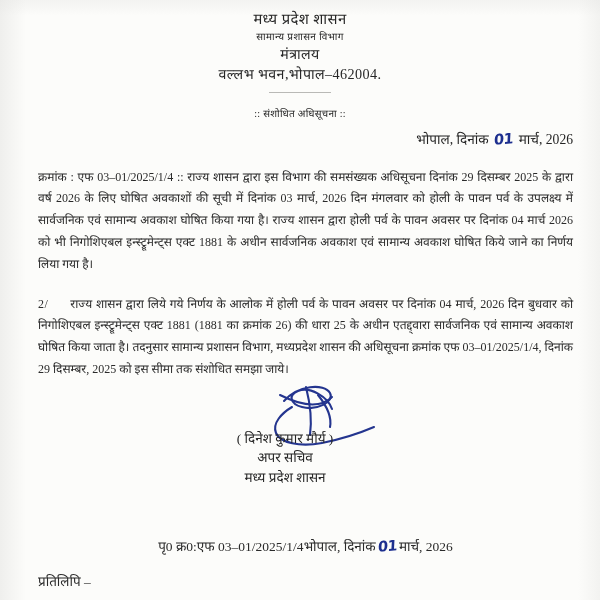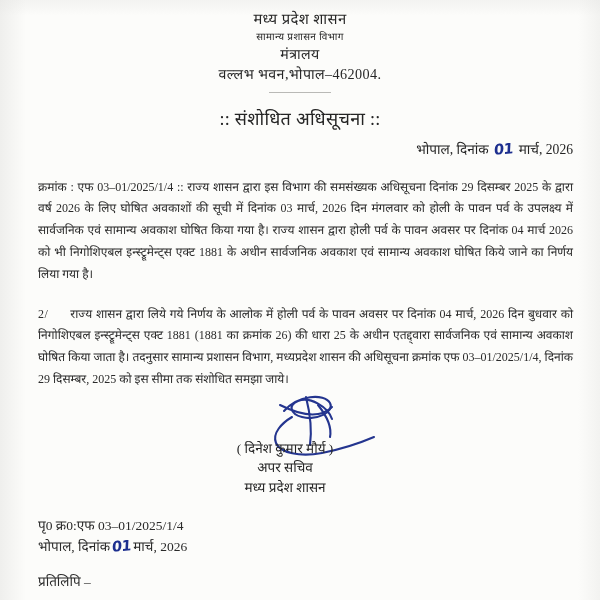--- a/index.html
+++ b/index.html
@@ -51,21 +51,21 @@
 
   .rule {
     width: 62px;
     height: 1px;
     margin: 7px auto 0 auto;
     background: #b9b9b6;
   }
 
   .subject {
     text-align: center;
-    font-size: 18px;
+    font-size: 10px;
     margin-top: 13px;
     letter-spacing: .3px;
     color: #242424;
   }
 
   .dateline {
     text-align: right;
     font-size: 13.6px;
     margin-top: 9px;
     padding-right: 27px;
@@ -134,23 +134,22 @@
     position: absolute;
     left: 38px;
     right: 27px;
     bottom: 8px;
     font-size: 13.5px;
     color: #2a2a2a;
     line-height: 1.5;
   }
   .footer-row {
     display: flex;
-    justify-content: space-between;
+    justify-content: center;
     align-items: baseline;
-    flex-direction: column;
   }
   .footer-copy { margin-top: 14px; }
 </style>
 </head>
 <body>
 
 <div id="page">
   <div id="content">
 
     <div class="letterhead">

